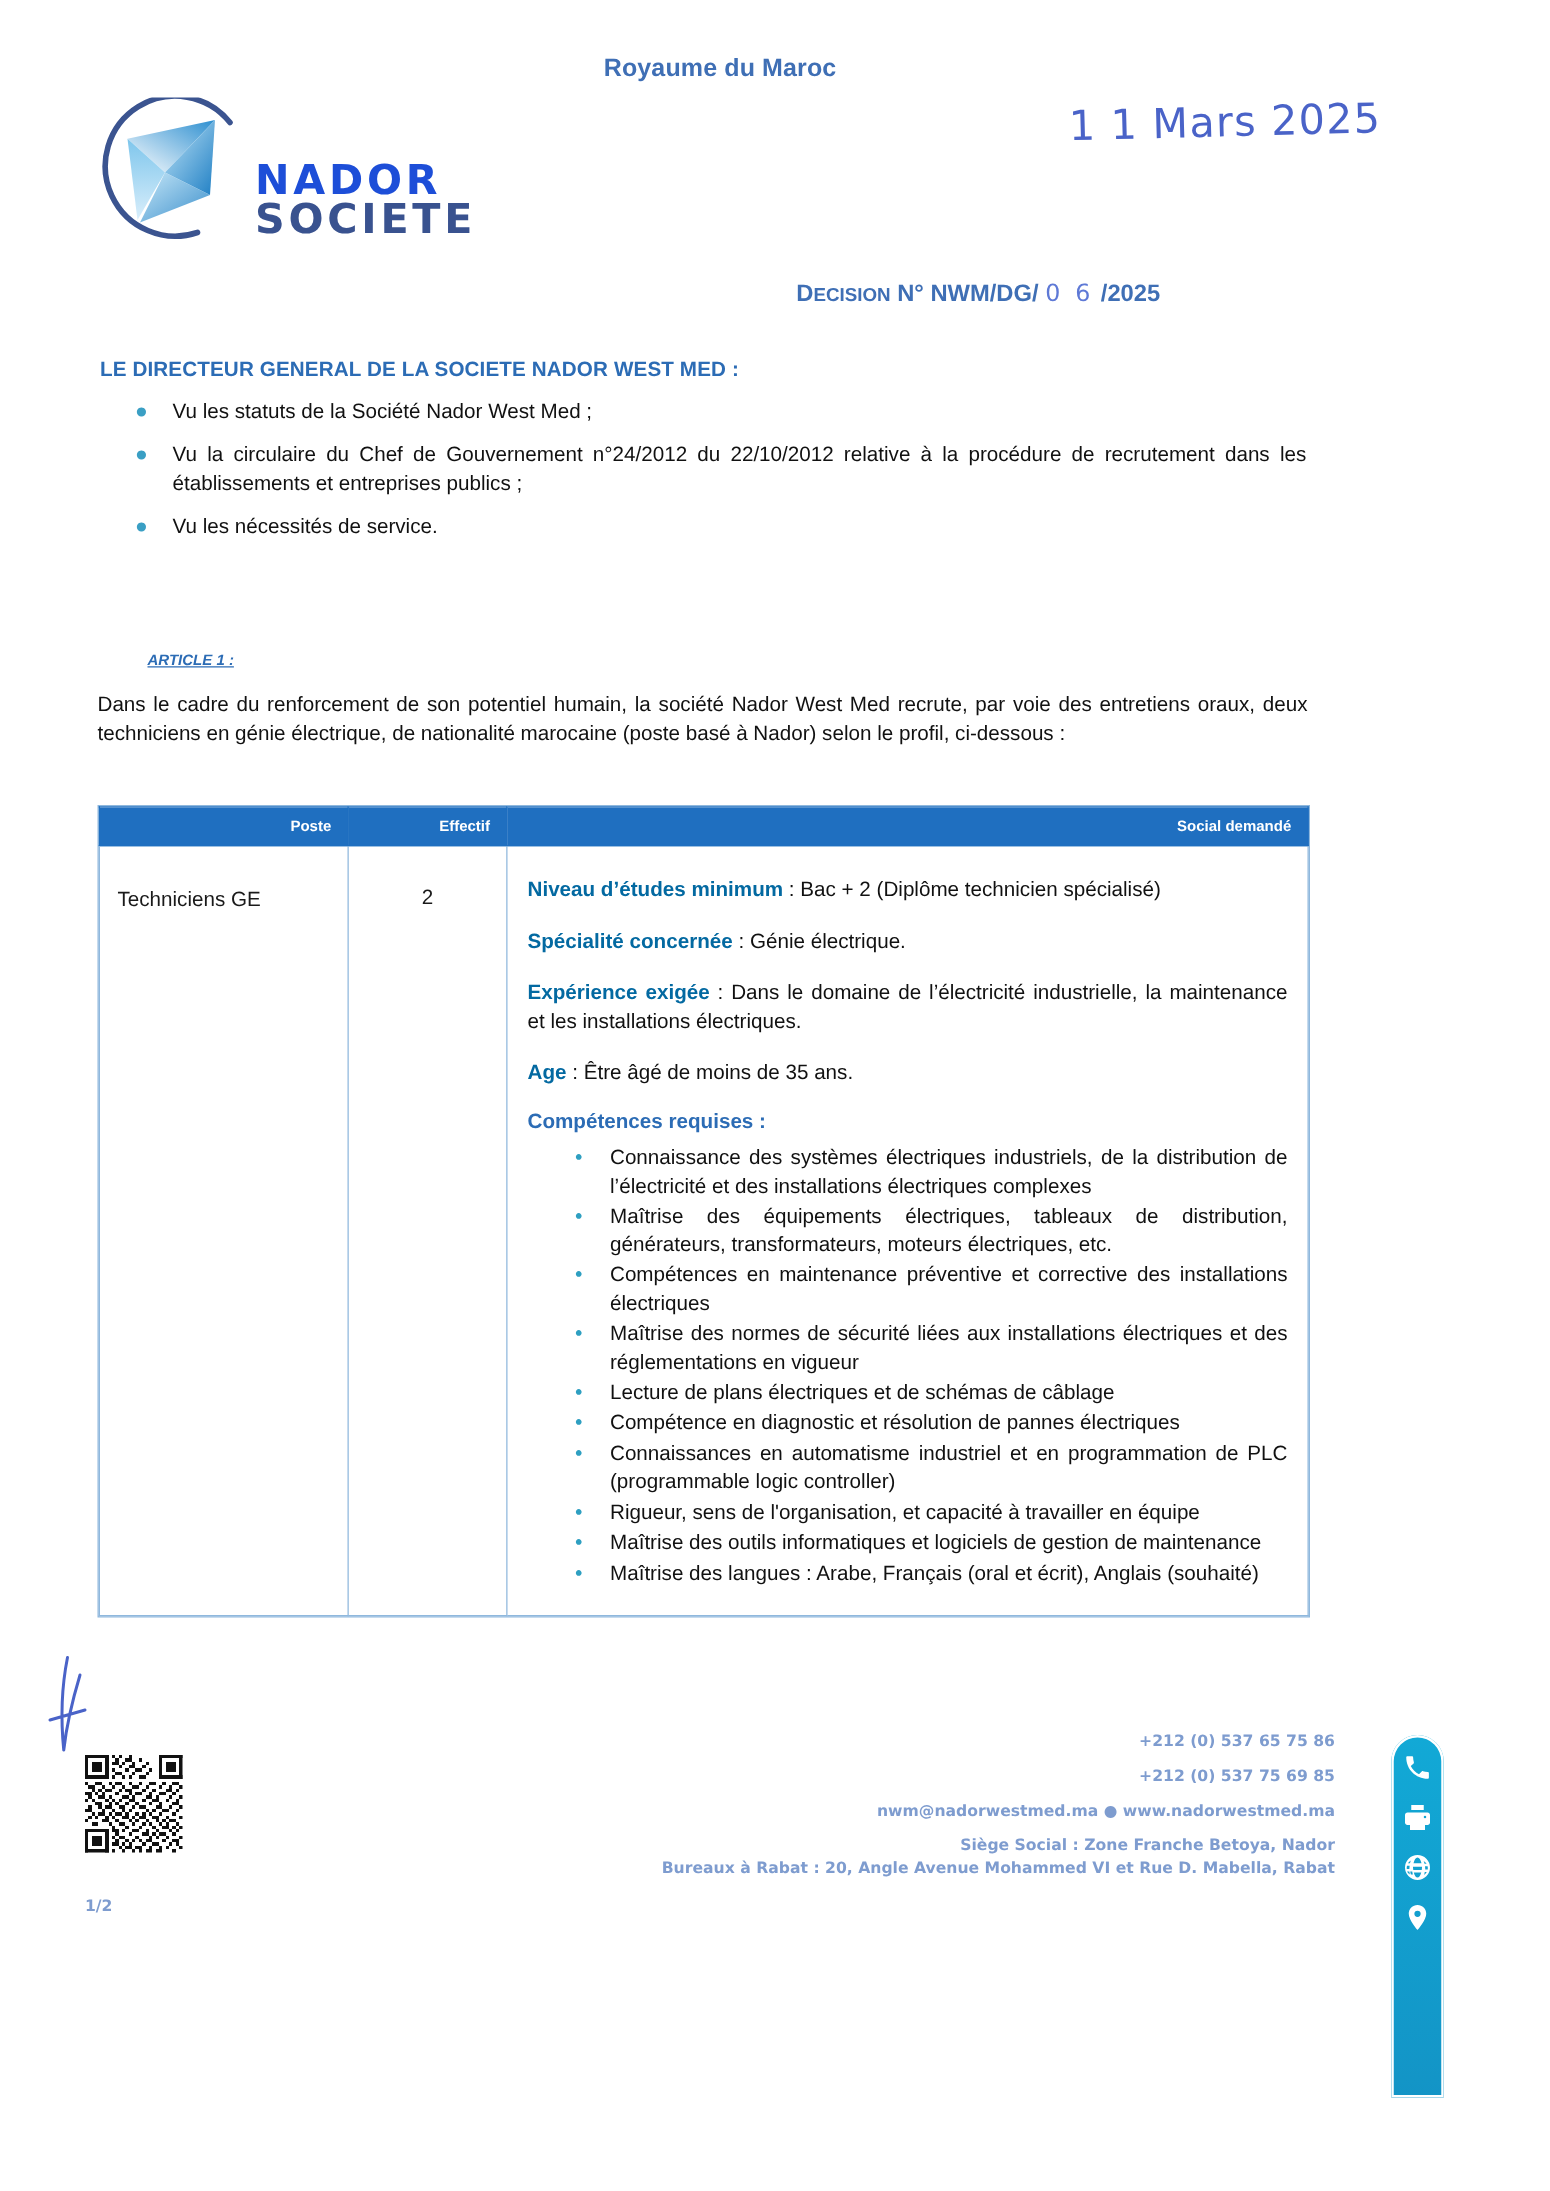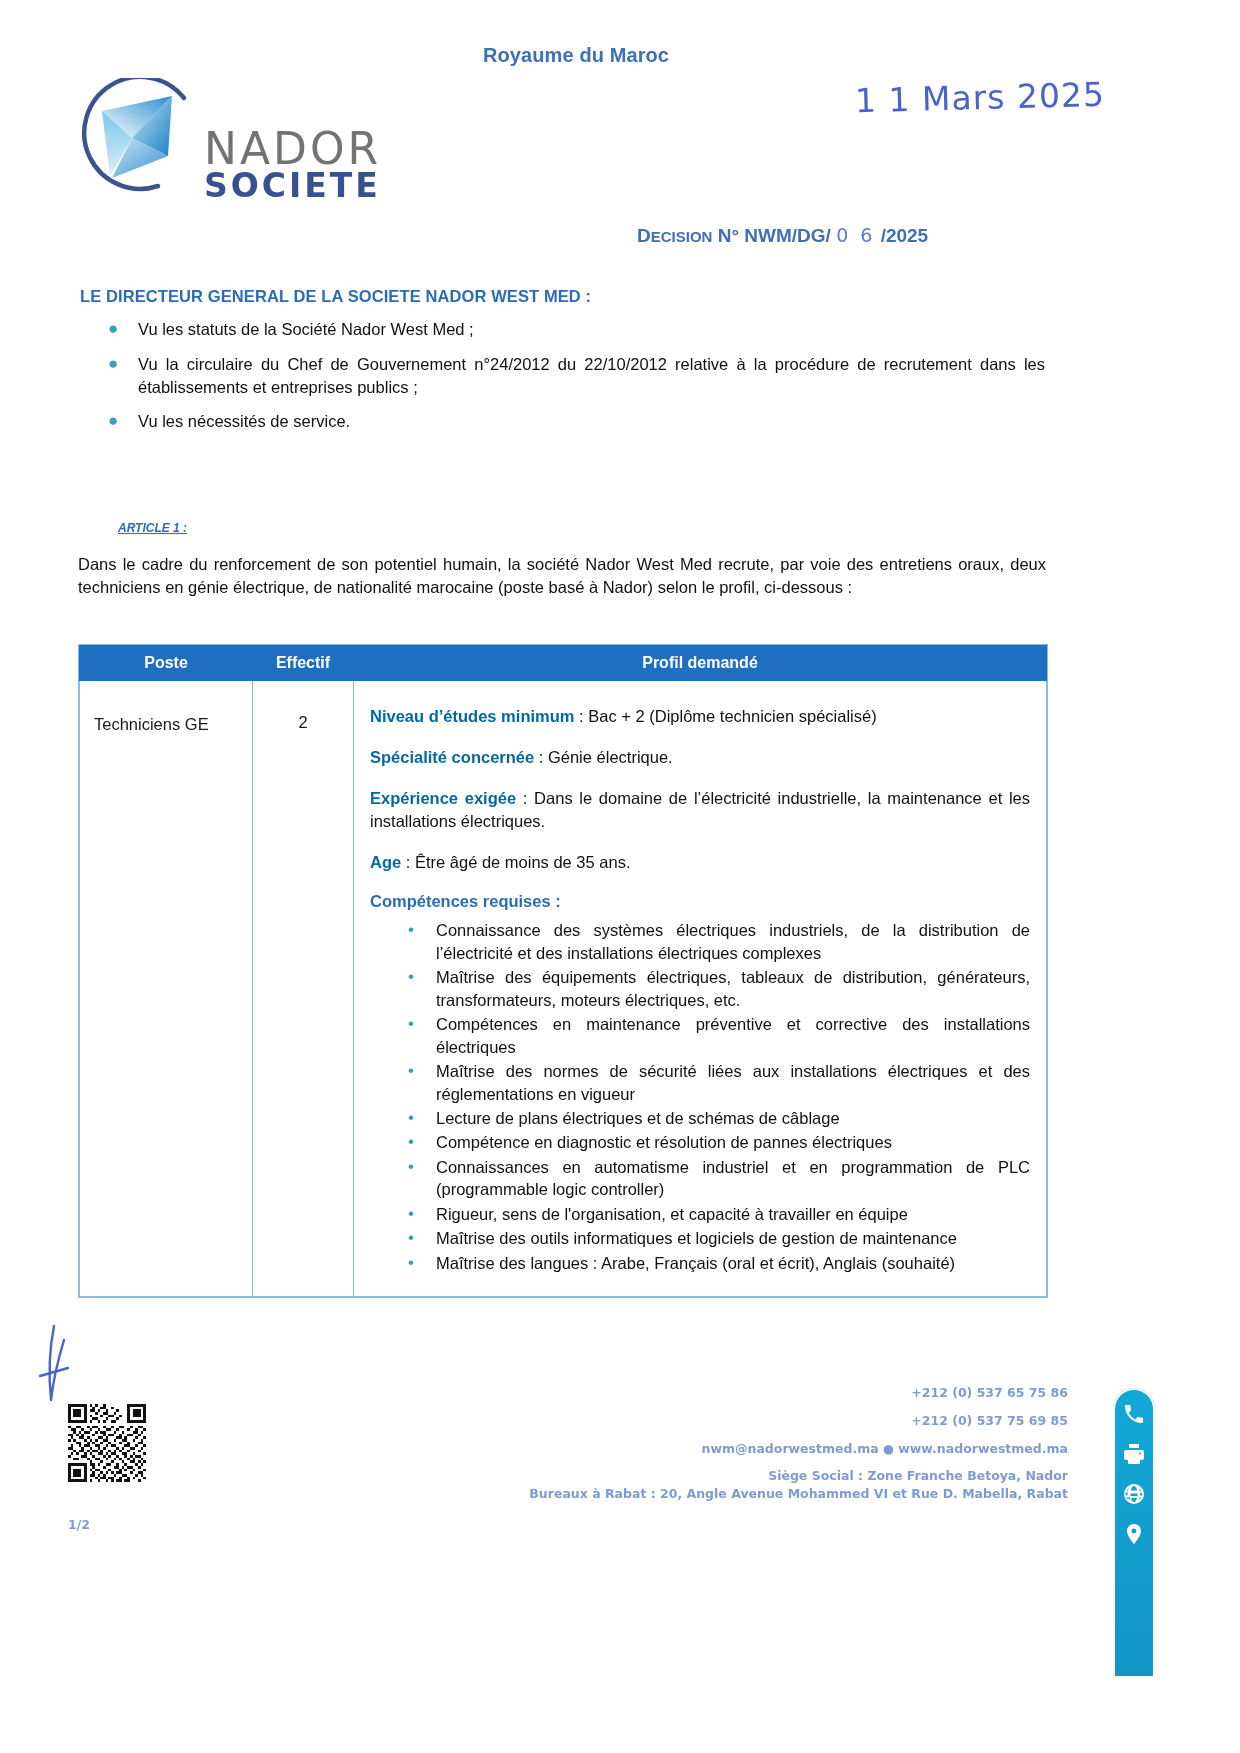--- a/index.html
+++ b/index.html
@@ -27,21 +27,21 @@
     transform:rotate(-1.5deg);
     white-space:nowrap;
   }
 
   
   .logo-wrap { position:absolute; left:72px; top:78px; width:300px; height:140px; }
   .logo-mark { position:absolute; left:0; top:0; width:130px; height:118px; }
   .logo-text { position:absolute; left:132px; top:50px; line-height:0.95; }
   .logo-nador {
     font-family:"DejaVu Sans", sans-serif;
-    font-size:44px; font-weight:normal; color:#737373;
+    font-size:33px; font-weight:bold; color:#1d4ed8;
     letter-spacing:3px;
   }
   .logo-westmed {
     font-family:"DejaVu Sans", sans-serif;
     font-size:33px; font-weight:bold; color:#39528f;
     letter-spacing:3px;
   }
 
   
   .decision {
@@ -90,22 +90,22 @@
   }
 
   
   .tbl {
     position:absolute; left:78px; top:644px; width:968px;
     border:1px solid #8fb8dd; border-collapse:collapse;
   }
   .tbl table { width:100%; border-collapse:collapse; table-layout:fixed; }
   .tbl th, .tbl td { border:1px solid #8fb8dd; vertical-align:top; }
   .tbl thead th {
-    background:#1f6fc0; color:#fff; font-size:16px; font-weight:bold;
-    text-align:center; padding:8px 0; border-color:#1f6fc0;
+    background:#1f6fc0; color:#fff; font-size:12px; font-weight:bold;
+    text-align:right; padding:8px 13px; border-color:#1f6fc0;
   }
   .tbl thead th.c-poste { width:172px; }
   .tbl thead th.c-eff { width:100px; }
   .tbl td.c-poste { font-size:16.5px; padding:32px 14px; line-height:1.35; }
   .tbl td.c-eff { font-size:16.5px; padding:32px 14px; text-align:center; }
   .tbl td.c-profil { padding:14px 16px 18px 16px; }
 
   .pf-line { font-size:16.5px; line-height:1.4; margin:12px 0 18px 0; text-align:justify; color:#111; }
   .pf-line:first-child { margin-top:10px; }
   .pf-lab { color:#0369a1; font-weight:bold; }
@@ -222,21 +222,21 @@
 
   <div class="article1">ARTICLE 1 :</div>
   <div class="intro-para">Dans le cadre du renforcement de son potentiel humain, la société Nador West Med recrute, par voie des entretiens oraux, deux techniciens en génie électrique, de nationalité marocaine (poste basé à Nador) selon le profil, ci-dessous :</div>
 
   <div class="tbl">
     <table>
       <thead>
         <tr>
           <th class="c-poste">Poste</th>
           <th class="c-eff">Effectif</th>
-          <th>Profil demandé</th>
+          <th>Social demandé</th>
         </tr>
       </thead>
       <tbody>
         <tr>
           <td class="c-poste">
             <span>Techniciens GE</span>
           </td>
           <td class="c-eff">2</td>
           <td class="c-profil">
 

